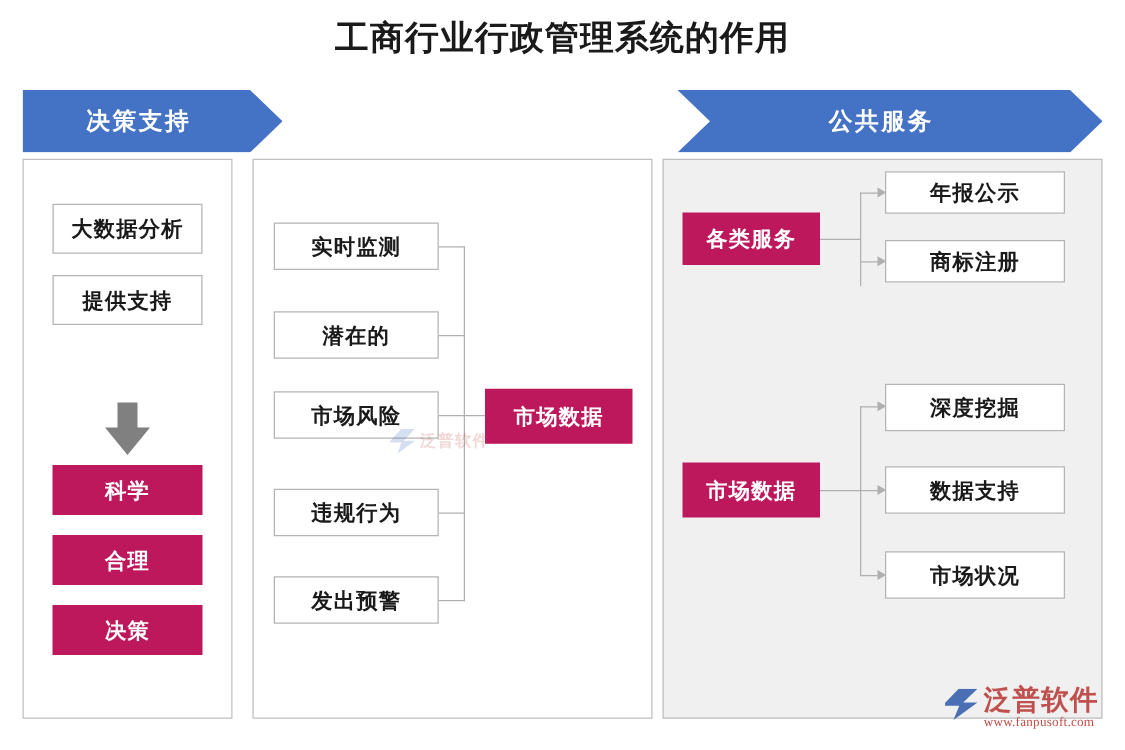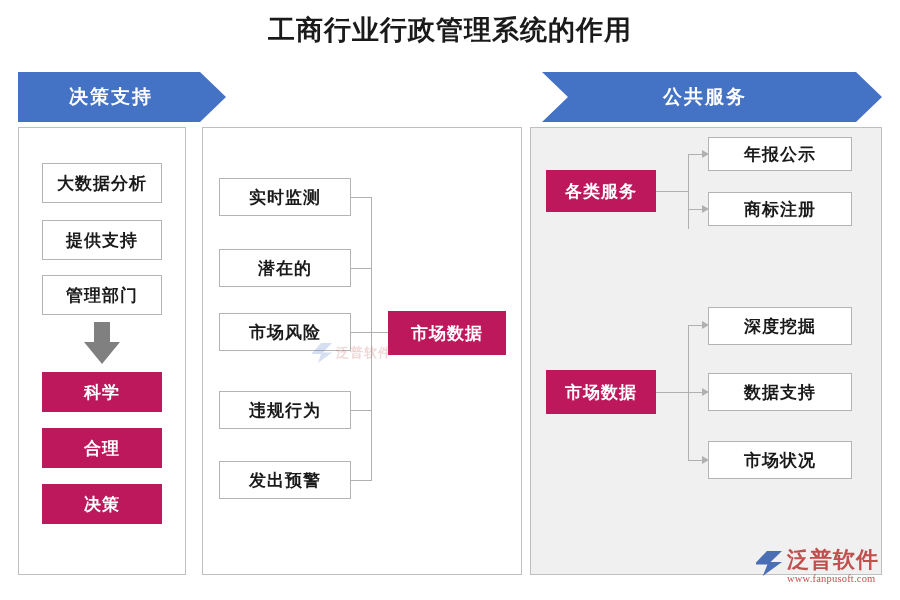--- a/index.html
+++ b/index.html
@@ -244,23 +244,20 @@
   </div>
 
   <div class="panel panel-left"></div>
 
   <div class="node plain" style="left:42px; top:163px; width:120px; height:40px;">
     <span>大数据分析</span>
   </div>
   <div class="node plain" style="left:42px; top:220px; width:120px; height:40px;">
     <span>提供支持</span>
   </div>
-  <div class="node plain" style="left:42px; top:275px; width:120px; height:40px;">
-    <span>管理部门</span>
-  </div>
 
   <div class="down-arrow">
     <div class="shaft"></div>
     <div class="head"></div>
   </div>
 
   <div class="node blue" style="left:42px; top:372px; width:120px; height:40px;">
     <span>科学</span>
   </div>
   <div class="node blue" style="left:42px; top:428px; width:120px; height:40px;">

